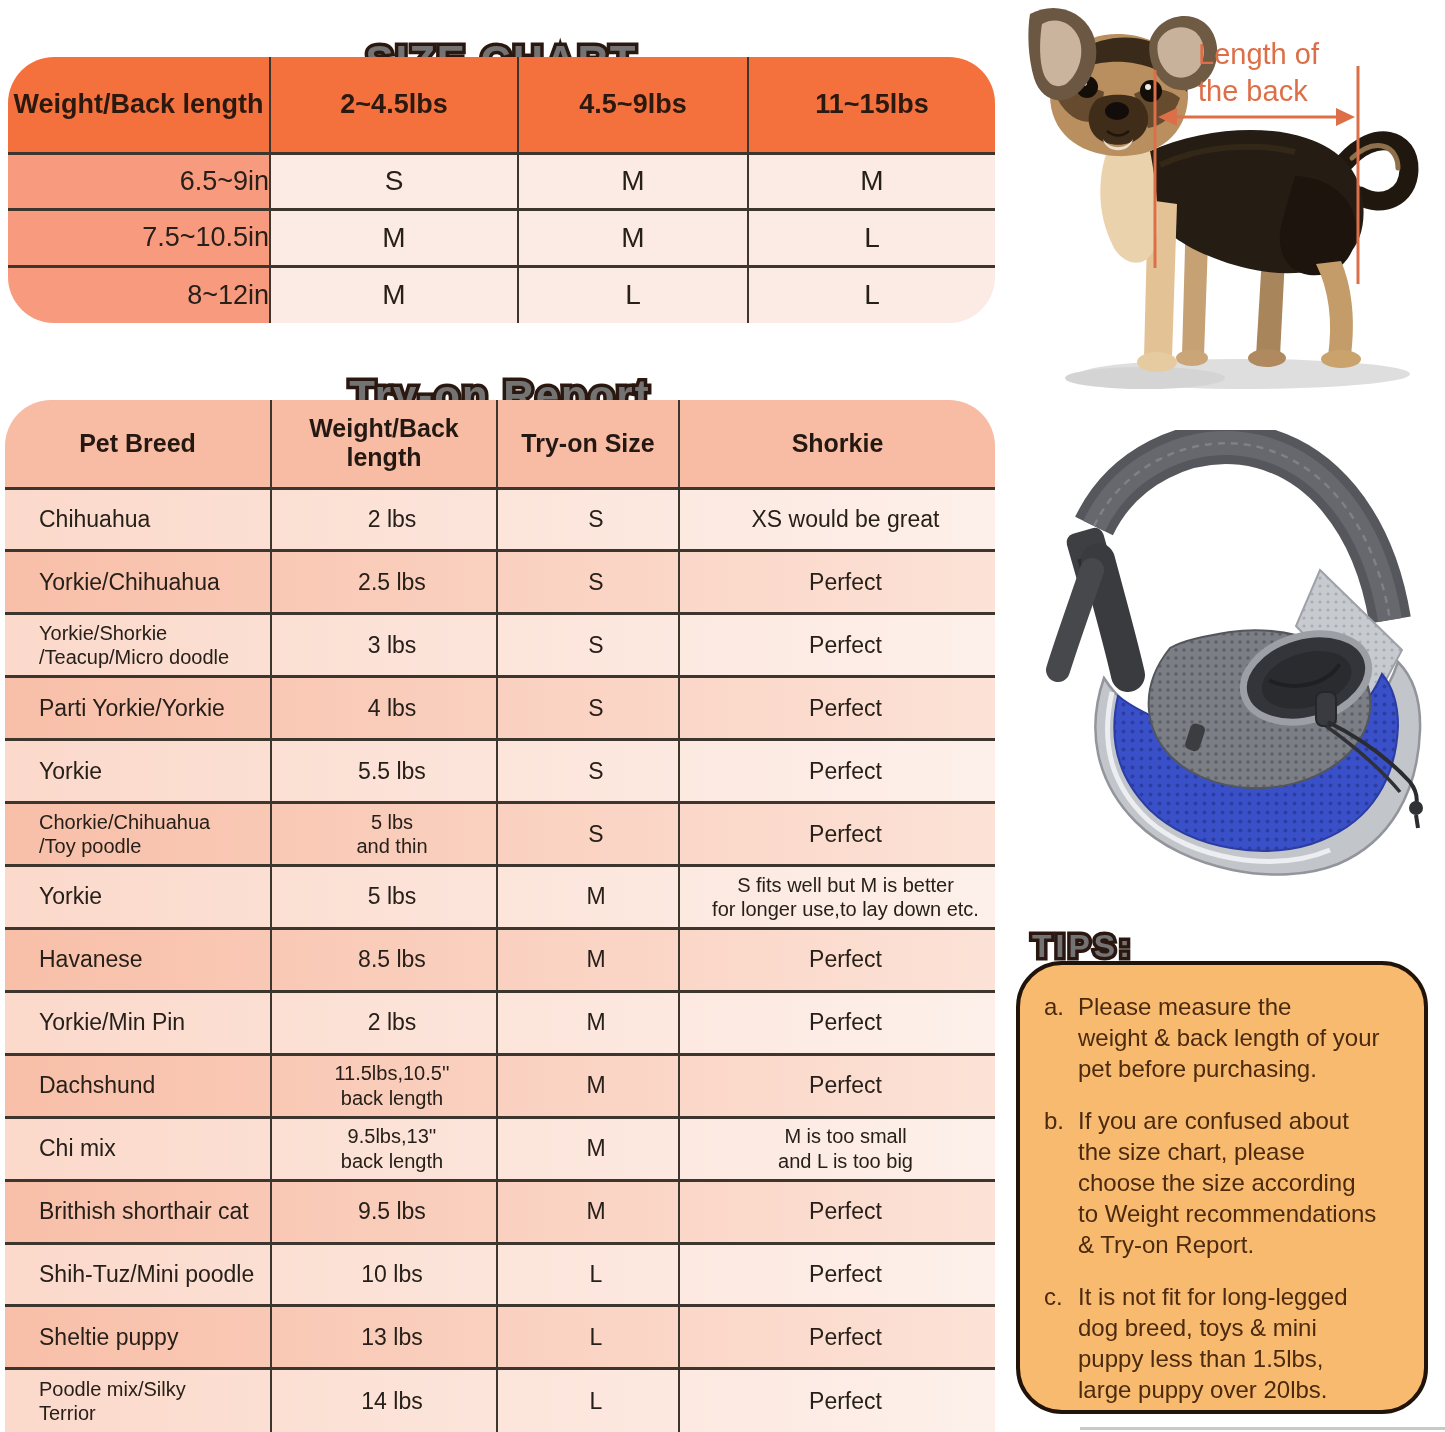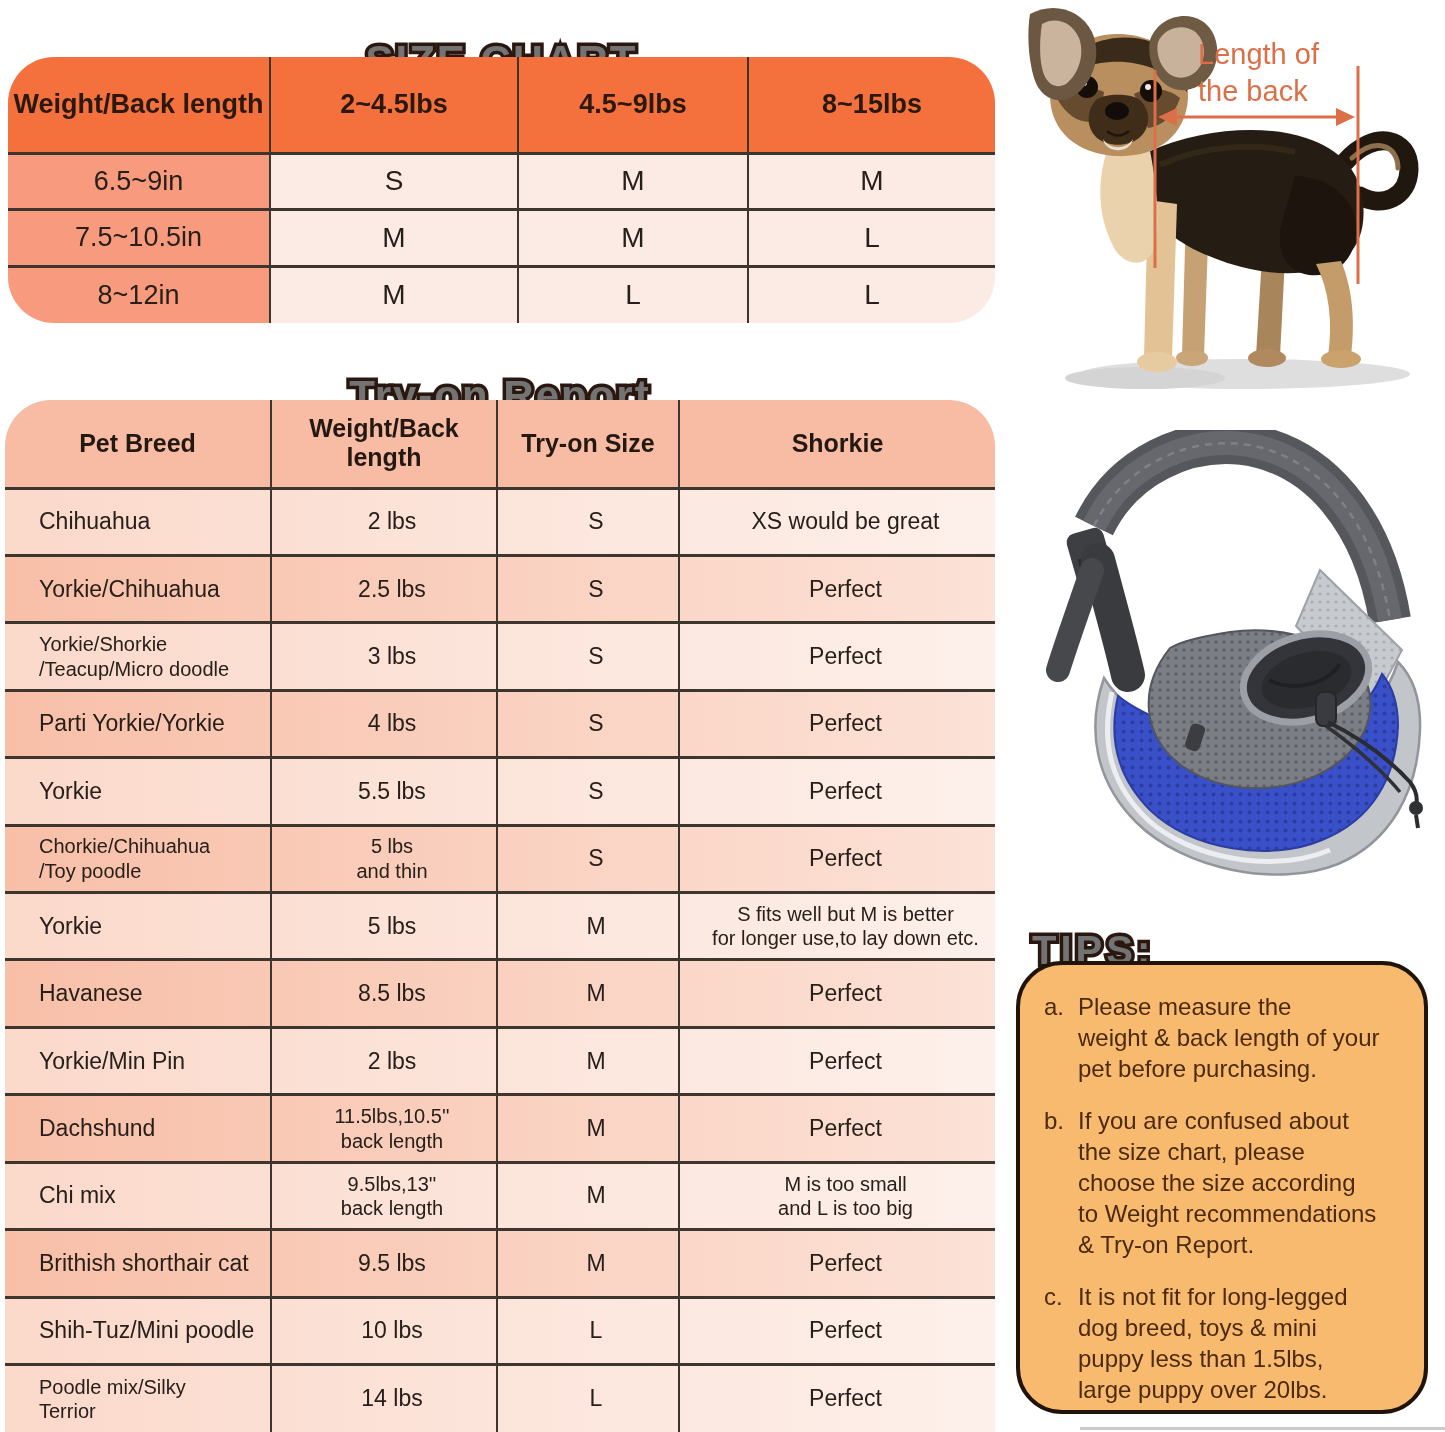--- a/index.html
+++ b/index.html
@@ -9,40 +9,40 @@
     -webkit-font-smoothing:antialiased;
   }
   
   .bubble-title{
     position:absolute;font-weight:bold;color:#737373;
     -webkit-text-stroke:7px #2a1810;paint-order:stroke fill;
     letter-spacing:2px;white-space:nowrap;margin-top:36px;
   }
   #size-chart-title{left:8px;top:1px;width:987px;text-align:center;font-size:42px;}
   #tryon-title{left:5px;top:336px;width:990px;text-align:center;font-size:42px;}
-  #tips-title{left:1032px;top:892px;font-size:40px;letter-spacing:4px;}
+  #tips-title{left:1032px;top:892px;font-size:32px;letter-spacing:4px;}
 
   
   .table-wrap{position:absolute;overflow:hidden;background:#fff;}
   #size-chart-wrap{left:8px;top:57px;width:987px;height:266px;border-radius:46px;}
   #tryon-wrap{left:5px;top:400px;width:990px;height:1032px;border-radius:46px 46px 0 0;}
   table{border-collapse:collapse;width:100%;height:100%;table-layout:fixed;}
   th,td{padding:0;text-align:center;vertical-align:middle;white-space:pre-line;color:#27201a;}
   th:nth-child(n+2),td:nth-child(n+2){border-left:2px solid #3c362e;}
   tbody tr{border-top:3px solid #3c362e;}
 
   
   #size-chart col:nth-child(1){width:262px}
   #size-chart col:nth-child(2){width:248px}
   #size-chart col:nth-child(3){width:230px}
   #size-chart col:nth-child(4){width:247px}
   #size-chart thead tr{height:96px;}
   #size-chart tbody tr{height:56px;}
   #size-chart th{background:#f4713d;font-size:27px;font-weight:bold;color:#2b1910;}
-  #size-chart tbody td:first-child{background:#f89a7d;font-size:27px;}
+  #size-chart tbody td:first-child{background:#f89a7d;font-size:27px;text-align:right;}
   #size-chart tbody td:not(:first-child){background:#fcebe4;font-size:28px;}
 
   
   #tryon col:nth-child(1){width:266px}
   #tryon col:nth-child(2){width:226px}
   #tryon col:nth-child(3){width:182px}
   #tryon col:nth-child(4){width:316px}
   #tryon thead tr{height:88px;background:#f7bca3;}
   #tryon th{font-size:25px;font-weight:bold;color:#241812;}
   #tryon tbody tr{height:53px;}
@@ -84,21 +84,21 @@
         <col>
         <col>
         <col>
         <col>
       </colgroup>
       <thead>
         <tr>
           <th>Weight/Back length</th>
           <th>2~4.5lbs</th>
           <th>4.5~9lbs</th>
-          <th>8~15lbs</th>
+          <th>11~15lbs</th>
         </tr>
       </thead>
       <tbody>
         <tr class="light">
           <td>6.5~9in</td>
           <td>S</td>
           <td>M</td>
           <td>M</td>
         </tr>
         <tr class="dark">
@@ -211,20 +211,26 @@
         </tr>
         <tr class="dark">
           <td>Brithish shorthair cat</td>
           <td>9.5 lbs</td>
           <td>M</td>
           <td>Perfect</td>
         </tr>
         <tr class="light">
           <td>Shih-Tuz/Mini poodle</td>
           <td>10 lbs</td>
+          <td>L</td>
+          <td>Perfect</td>
+        </tr>
+        <tr class="dark">
+          <td>Sheltie puppy</td>
+          <td>13 lbs</td>
           <td>L</td>
           <td>Perfect</td>
         </tr>
         <tr class="light">
           <td class="ml">Poodle mix/Silky
  Terrior</td>
           <td>14 lbs</td>
           <td>L</td>
           <td>Perfect</td>
         </tr>

